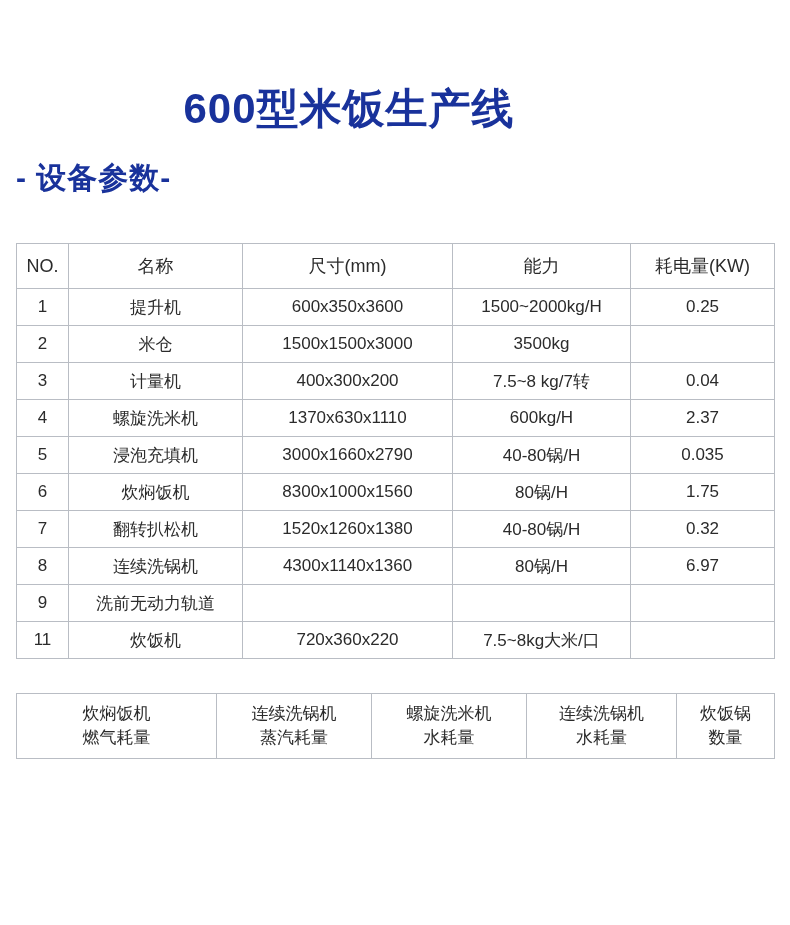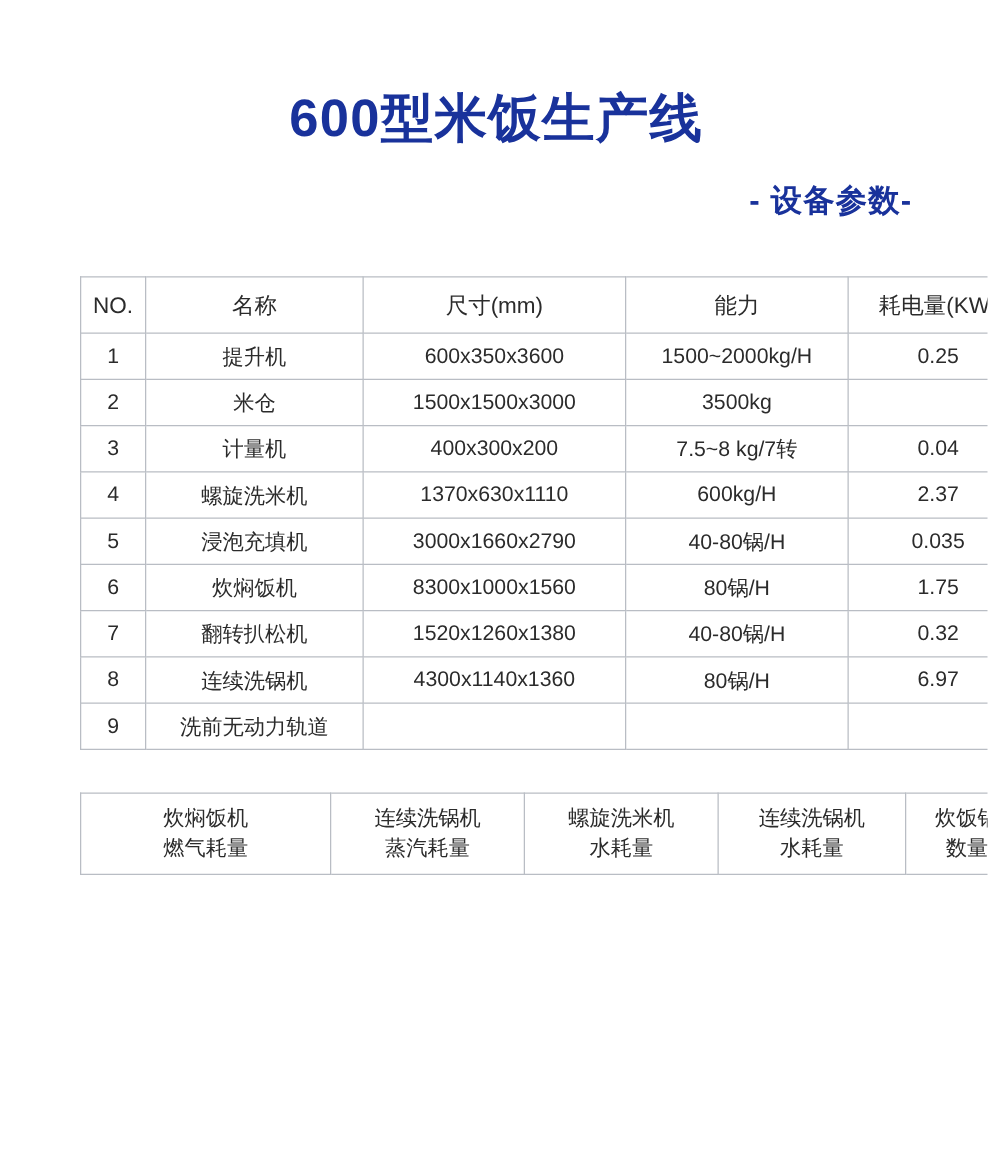--- a/index.html
+++ b/index.html
@@ -12,35 +12,34 @@
     background: #ffffff;
     font-family: "Liberation Sans", sans-serif;
     color: #2b2b2b;
     overflow: hidden;
   }
   .page {
     width: 698px;
     height: 925px;
     position: relative;
     box-sizing: border-box;
-    padding: 0 16px;
-    margin-left: 48px;
+    padding: 14px 16px;
   }
   .title {
     text-align: center;
     font-size: 42px;
     font-weight: bold;
     color: #19329b;
     letter-spacing: 1px;
     padding-top: 72px;
     line-height: 1.1;
   }
   .subtitle {
-    text-align: right;
-    font-size: 25px;
+    text-align: left;
+    font-size: 30px;
     font-weight: bold;
     color: #19329b;
     letter-spacing: 1px;
     padding-top: 26px;
     padding-bottom: 10px;
   }
 
   table {
     border-collapse: collapse;
     width: 758px;
@@ -182,20 +181,27 @@
         <td>80锅/H</td>
         <td>6.97</td>
       </tr>
       <tr>
         <td>9</td>
         <td>洗前无动力轨道</td>
         <td></td>
         <td></td>
         <td></td>
       </tr>
+      <tr>
+        <td>11</td>
+        <td>炊饭机</td>
+        <td>720x360x220</td>
+        <td>7.5~8kg大米/口</td>
+        <td></td>
+      </tr>
     </tbody>
   </table>
 
   <table class="bottom-table">
     <colgroup>
       <col class="bc-1">
         <col class="bc-2">
         <col class="bc-3">
         <col class="bc-4">
         <col class="bc-5">

